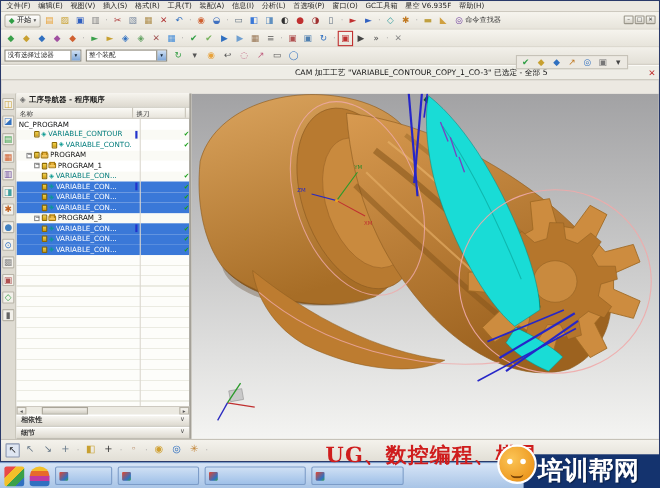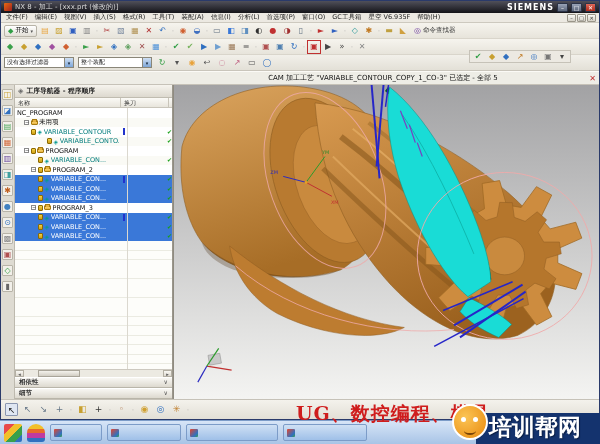--- a/index.html
+++ b/index.html
@@ -102,28 +102,20 @@
   .logoface{position:absolute;left:452px;top:404px;width:36px;height:36px;border-radius:50%;background:radial-gradient(circle at 35% 35%,#fbc455,#e8890d);border:2px solid #fff;z-index:11;}
   .logoface::before{content:"";position:absolute;left:7px;top:11px;width:5px;height:5px;border-radius:50%;background:#fff;box-shadow:12px 0 0 #fff;}
   .logoface::after{content:"";position:absolute;left:10px;top:21px;width:12px;height:6px;border-bottom:2px solid #7a4406;border-radius:50%;}
   .logotext{position:absolute;left:489px;top:412px;font-size:23px;font-weight:bold;color:#fff;z-index:11;white-space:nowrap;text-shadow:1px 1px 1px #0a1e44;}
 </style>
 </head>
 <body>
 
 <div class="nx">
 
-  <div class="titlebar">
-    <span class="appicon"></span>
-    <span class="title">NX 8 - 加工 - [xxx.prt (修改的)]</span>
-    <span class="brand">SIEMENS</span>
-    <span class="wbtn">–</span>
-    <span class="wbtn">□</span>
-    <span class="wbtn close">✕</span>
-  </div>
 
   <div class="menubar">
 
   <span class="mi">文件(F)</span>
       <span class="mi">编辑(E)</span>
       <span class="mi">视图(V)</span>
       <span class="mi">插入(S)</span>
       <span class="mi">格式(R)</span>
       <span class="mi">工具(T)</span>
       <span class="mi">装配(A)</span>
@@ -288,76 +280,67 @@
       <div class="navbody">
         <div id="nav-rows">
             <div class="trow">
               <div class="tname" style="padding-left: 2px;">
                 <span class="tlab">NC_PROGRAM</span>
               </div>
               <div class="tcol tc"></div>
               <div class="tcol ck"></div>
             </div>
             <div class="trow">
+              <div class="tname" style="padding-left: 16px;">
+                <span class="tst"></span>
+                <span class="tic vc">◈</span>
+                <span class="tlab teal">VARIABLE_CONTOUR</span>
+              </div>
+              <div class="tcol tc">
+                <span class="tcbar"></span>
+              </div>
+              <div class="tcol ck"><span class="tck">✔</span></div>
+            </div>
+            <div class="trow">
+              <div class="tname" style="padding-left: 32px;">
+                <span class="tst"></span>
+                <span class="tic vc">◈</span>
+                <span class="tlab teal">VARIABLE_CONTO...</span>
+              </div>
+              <div class="tcol tc"></div>
+              <div class="tcol ck"><span class="tck">✔</span></div>
+            </div>
+            <div class="trow">
               <div class="tname" style="padding-left: 9px;">
                 <span class="texp">−</span>
-                <span class="tfold"></span>
-                <span class="tlab">未用项</span>
-              </div>
-              <div class="tcol tc"></div>
-              <div class="tcol ck"></div>
-            </div>
-            <div class="trow">
-              <div class="tname" style="padding-left: 16px;">
-                <span class="tst"></span>
-                <span class="tic vc">◈</span>
-                <span class="tlab teal">VARIABLE_CONTOUR</span>
-              </div>
-              <div class="tcol tc">
-                <span class="tcbar"></span>
-              </div>
-              <div class="tcol ck"><span class="tck">✔</span></div>
-            </div>
-            <div class="trow">
-              <div class="tname" style="padding-left: 32px;">
-                <span class="tst"></span>
-                <span class="tic vc">◈</span>
-                <span class="tlab teal">VARIABLE_CONTO...</span>
-              </div>
-              <div class="tcol tc"></div>
-              <div class="tcol ck"><span class="tck">✔</span></div>
-            </div>
-            <div class="trow">
-              <div class="tname" style="padding-left: 9px;">
-                <span class="texp">−</span>
                 <span class="tst"></span>
                 <span class="tfold"></span>
                 <span class="tlab">PROGRAM</span>
               </div>
               <div class="tcol tc"></div>
               <div class="tcol ck"></div>
             </div>
             <div class="trow">
-              <div class="tname" style="padding-left: 23px;">
-                <span class="tst"></span>
-                <span class="tic vc">◈</span>
-                <span class="tlab teal">VARIABLE_CON...</span>
-              </div>
-              <div class="tcol tc"></div>
-              <div class="tcol ck"><span class="tck">✔</span></div>
-            </div>
-            <div class="trow">
               <div class="tname" style="padding-left: 16px;">
                 <span class="texp">−</span>
                 <span class="tst"></span>
                 <span class="tfold"></span>
-                <span class="tlab">PROGRAM_2</span>
+                <span class="tlab">PROGRAM_1</span>
               </div>
               <div class="tcol tc"></div>
               <div class="tcol ck"></div>
+            </div>
+            <div class="trow">
+              <div class="tname" style="padding-left: 23px;">
+                <span class="tst"></span>
+                <span class="tic vc">◈</span>
+                <span class="tlab teal">VARIABLE_CON...</span>
+              </div>
+              <div class="tcol tc"></div>
+              <div class="tcol ck"><span class="tck">✔</span></div>
             </div>
             <div class="trow sel">
               <div class="tname" style="padding-left: 23px;">
                 <span class="tst"></span>
                 <span class="tic vc">◈</span>
                 <span class="tlab">VARIABLE_CON...</span>
               </div>
               <div class="tcol tc">
                 <span class="tcbar"></span>
               </div>

